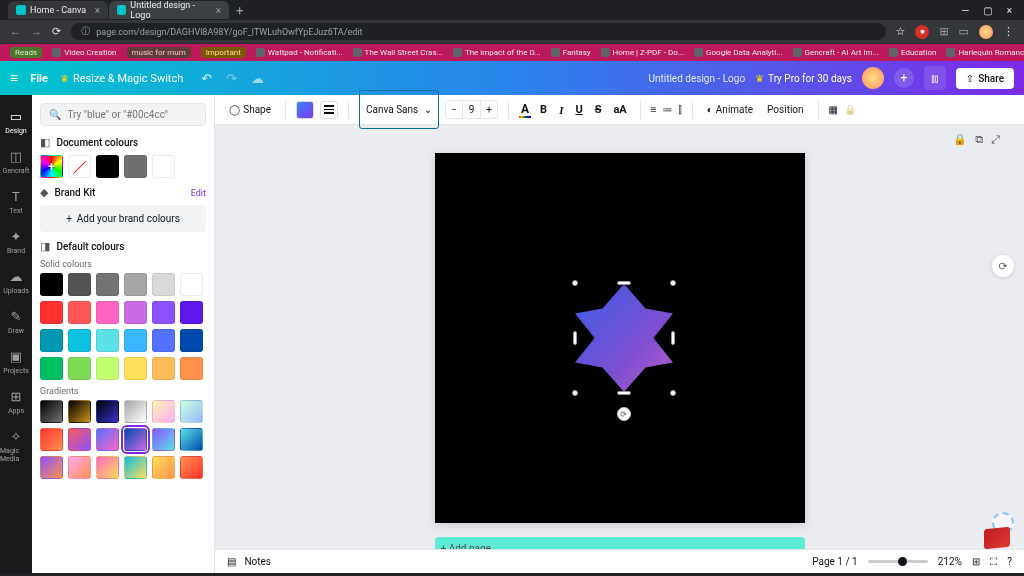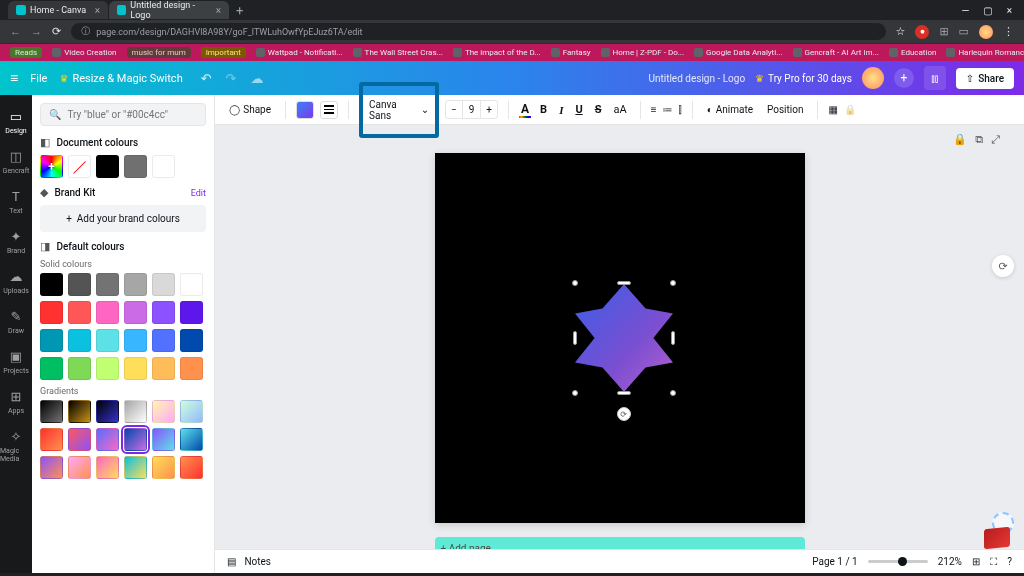--- a/index.html
+++ b/index.html
@@ -24,21 +24,21 @@
 .bookmarks { height: 18px; background: #be185d; display: flex; align-items: center; gap: 10px; padding: 0 10px; font-size: 8px; color: #e8eaed; border-top: 1px solid #2a2b2e; }
 .bm { display: flex; align-items: center; gap: 3px; white-space: nowrap; }
 .bm-fav { width: 9px; height: 9px; border-radius: 2px; background: #5f6368; display:inline-block; }
 .bm.pill { padding: 1px 5px; border-radius: 3px; }
 .bm-group { display: flex; gap: 10px; }
 
 
 .canva-bar { height: 34px; background: linear-gradient(90deg, #00c4cc, #2b84ec, #7d2ae8); display: flex; align-items: center; padding: 0 10px; color: #fff; gap: 12px; }
 .canva-left { display: flex; align-items: center; gap: 12px; }
 .burger { font-size: 14px; }
-.file-btn { font-size: 11px; font-weight: 400; }
+.file-btn { font-size: 11px; font-weight: 700; }
 .magic { display: flex; align-items: center; gap: 4px; font-size: 11px; }
 .magic-crown { color: #ffd700; font-size: 10px; }
 .undo-redo { display: flex; gap: 14px; font-size: 13px; opacity: .8; margin-left:6px;}
 .canva-right { margin-left: auto; display: flex; align-items: center; gap: 10px; font-size: 10px; }
 .doc-title { opacity: .85; font-size: 10px; }
 .try-pro { display: flex; align-items: center; gap: 4px; }
 .try-crown { color: #ffd700; }
 .avatar { width: 22px; height: 22px; border-radius: 50%; background: radial-gradient(circle, #ffe082, #ff8a65); }
 .plus-btn { width: 20px; height: 20px; border-radius: 50%; background: rgba(255,255,255,.15); display: flex; align-items: center; justify-content: center; font-size: 12px; }
 .analytics-btn { width: 22px; height: 24px; background: rgba(255,255,255,.12); border-radius: 4px; display:flex; align-items:center; justify-content:center; font-size:11px;}
@@ -74,21 +74,21 @@
 .brand-btn { width: 100%; background: #f2f3f5; border: none; padding: 8px; font-size: 10px; border-radius: 4px; display: flex; align-items: center; justify-content: center; gap: 5px; color: #0e1318; cursor:pointer; margin-top:4px;}
 
 
 .canvas-area { flex: 1; display: flex; flex-direction: column; background: #ebecf0; }
 .toolbar { height: 30px; background: #fff; border-bottom: 1px solid #e5e5e5; display: flex; align-items: center; padding: 0 10px; gap: 6px; font-size: 10px; color: #0e1318; }
 .tb-btn { display: flex; align-items: center; gap: 3px; padding: 3px 4px; border-radius: 3px; cursor:pointer; }
 .tb-sep { width: 1px; height: 18px; background: #e5e5e5; margin: 0 4px; }
 .fill-sw { width: 18px; height: 18px; border-radius: 3px; background: linear-gradient(135deg,#3b82f6,#7c3aed); border:1px solid #ddd;}
 .stroke-sw { width: 18px; height: 18px; border-radius: 3px; background: #fff; border: 1px solid #ddd; display:flex; flex-direction:column; justify-content:center; gap:2px; padding:3px;}
 .stroke-sw span{height:1.5px; background:#000;}
-.font-sel { display:flex; align-items:center; gap:4px; padding:13px 6px; border:4px solid #0369a1; border-radius:3px; width:80px; justify-content:flex-end;}
+.font-sel { display:flex; align-items:center; gap:4px; padding:13px 6px; border:1px solid #0369a1; border-radius:3px; width:80px; justify-content:space-between;}
 .size-box { display:flex; align-items:center; border:1px solid #e5e5e5; border-radius:3px;}
 .size-box .pm{ padding:3px 5px; cursor:pointer;}
 .size-box .val{ padding:3px 6px; border-left:1px solid #e5e5e5; border-right:1px solid #e5e5e5; min-width:18px; text-align:center;}
 .color-A { font-weight:bold; font-size:12px; border-bottom: 2px solid; border-image: linear-gradient(90deg,red,orange,green,blue,purple) 1; padding:0 2px;}
 .format-btn { font-weight: bold; padding: 2px 3px; font-size:11px;}
 .lock-btns { margin-left: auto; display: flex; gap: 6px; }
 
 .canvas-scroll { flex: 1; overflow: auto; position: relative; }
 .canvas-page-tools { position: absolute; top: 8px; right: 24px; display: flex; gap: 8px; color: #555; font-size: 11px; }
 .float-refresh { position: absolute; top: 130px; right: 10px; width: 22px; height: 22px; background: #fff; border-radius: 50%; box-shadow: 0 1px 4px rgba(0,0,0,.15); display:flex; align-items:center; justify-content:center; font-size:11px; color:#555;}
@@ -385,21 +385,21 @@
         <span class="pm">−</span>
         <span class="val">9</span>
         <span class="pm">+</span>
       </div>
       <div class="tb-sep"></div>
       <span class="color-A">A</span>
       <span class="format-btn">B</span>
       <span class="format-btn" style="font-style:italic;font-family:serif">I</span>
       <span class="format-btn" style="text-decoration:underline">U</span>
       <span class="format-btn" style="text-decoration:line-through">S</span>
-      <span class="format-btn" style="font-weight:normal">aA</span>
+      <span class="format-btn" style="font-weight:bold">aA</span>
       <div class="tb-sep"></div>
       <span>≡</span>
       <span>≔</span>
       <span>⫿</span>
       <div class="tb-sep"></div>
       <div class="tb-btn">
           <span>◐</span>
           <span>Animate</span>
         </div>
       <div class="tb-btn">

